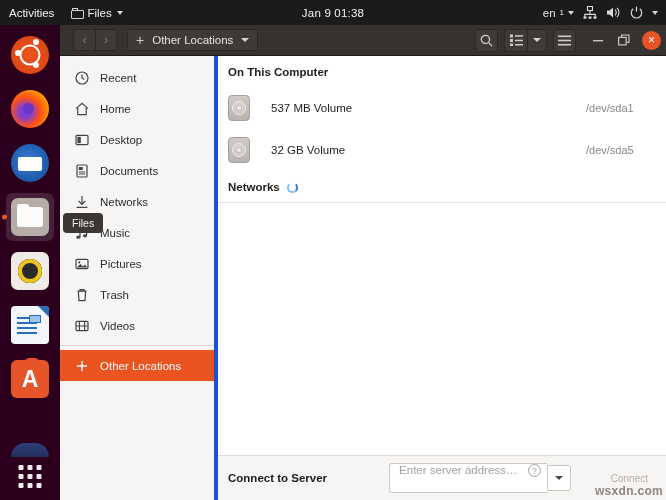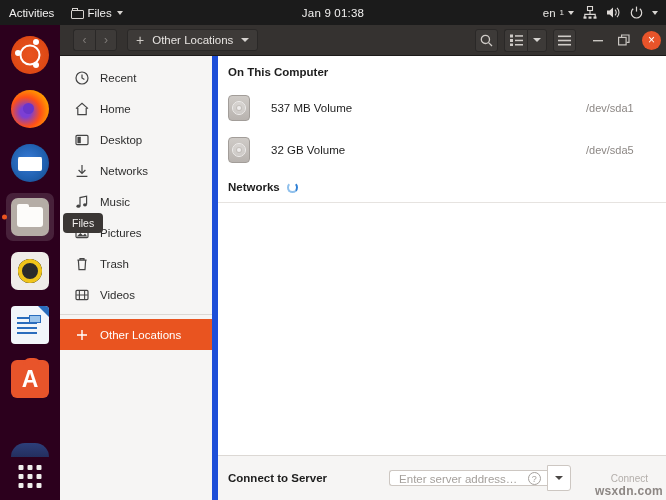--- a/index.html
+++ b/index.html
@@ -191,21 +191,21 @@
   .wctl-close {
     width: 19px; height: 19px; border-radius: 50%; background: #e8542a;
     color: #fff; font-size: 12px; display: flex; align-items: center;
     justify-content: center; line-height: 1;
   }
 
   .body { flex: 1; display: flex; min-height: 0; }
 
   
   .sidebar {
-    width: 158px; background: #f6f5f4; border-right: 6px solid #1d4ed8;
+    width: 158px; background: #f6f5f4; border-right: 4px solid #1d4ed8;
     padding-top: 6px; position: relative; flex: 0 0 158px;
   }
   .side-item {
     height: 31px; display: flex; align-items: center; gap: 11px;
     padding-left: 14px; font-size: 11.5px; color: #2d2d2d;
   }
   .side-item.highlight { background: #e95420; color: #fff; }
   .side-ico { width: 15px; height: 15px; display: flex; align-items: center;
     justify-content: center; color: #444; flex: 0 0 15px; }
   .side-item.highlight .side-ico { color: #fff; }
@@ -257,23 +257,23 @@
   .connectbar {
     border-top: 1px solid #dcd8d4; background: #f6f5f4;
     height: 45px; display: flex; align-items: center; padding: 0 8px 0 10px;
     gap: 20px; flex: 0 0 45px;
   }
   .connect-label { font-size: 11.5px; font-weight: bold; color: #1d1d1d; }
   .cinput-wrap {
     margin-left: 42px; display: flex; align-items: center; flex: 1; max-width: 192px;
   }
   .cinput {
-    flex: 1; height: 16px; background: #fff; border: 1px solid #cdc7c2;
+    flex: 1; height: 30px; background: #fff; border: 1px solid #cdc7c2;
     border-radius: 3px 0 0 3px; border-right: none; display: flex;
-    align-items: flex-end; padding: 0 6px 0 9px; font-size: 11.5px; color: #a5a09c;
+    align-items: flex-start; padding: 0 6px 0 9px; font-size: 11.5px; color: #a5a09c;
   }
   .help-ic {
     width: 13px; height: 13px; border: 1.3px solid #a5a09c; border-radius: 50%;
     color: #a5a09c; font-size: 9px; display: flex; align-items: center;
     justify-content: center; margin-left: auto; flex: 0 0 13px;
   }
   .cdrop {
     width: 24px; height: 26px; background: #fff; border: 1px solid #cdc7c2;
     border-radius: 0 3px 3px 0; display: flex; align-items: center;
     justify-content: center;
@@ -473,20 +473,30 @@
         <div class="side-item">
           <span class="side-ico">
             <svg width="14" height="14" viewBox="0 0 14 14">
                 <rect x="1" y="2.4" width="12" height="9.2" rx="1" fill="none" stroke="currentColor" stroke-width="1.2"></rect>
                 <rect x="2.4" y="3.8" width="3.4" height="6.4" fill="currentColor"></rect>
               </svg>
           </span>
           <span>Desktop</span>
         </div>
 
+        <div class="side-item">
+          <span class="side-ico">
+            <svg width="14" height="14" viewBox="0 0 14 14">
+                <rect x="2" y="1" width="10" height="12" rx="1" fill="none" stroke="currentColor" stroke-width="1.2"></rect>
+                <rect x="3.8" y="3" width="4" height="3" fill="currentColor"></rect>
+                <path d="M3.8 8 H10.2 M3.8 10 H10.2" stroke="currentColor" stroke-width="1.1"></path>
+              </svg>
+          </span>
+          <span>Documents</span>
+        </div>
 
         <div class="side-item">
           <span class="side-ico">
             <svg width="14" height="14" viewBox="0 0 14 14">
                 <path d="M7 1 V9 M3.6 6 L7 9.4 L10.4 6 M1.6 12.4 H12.4" fill="none" stroke="currentColor" stroke-width="1.2"></path>
               </svg>
           </span>
           <span>Networks</span>
         </div>
 

